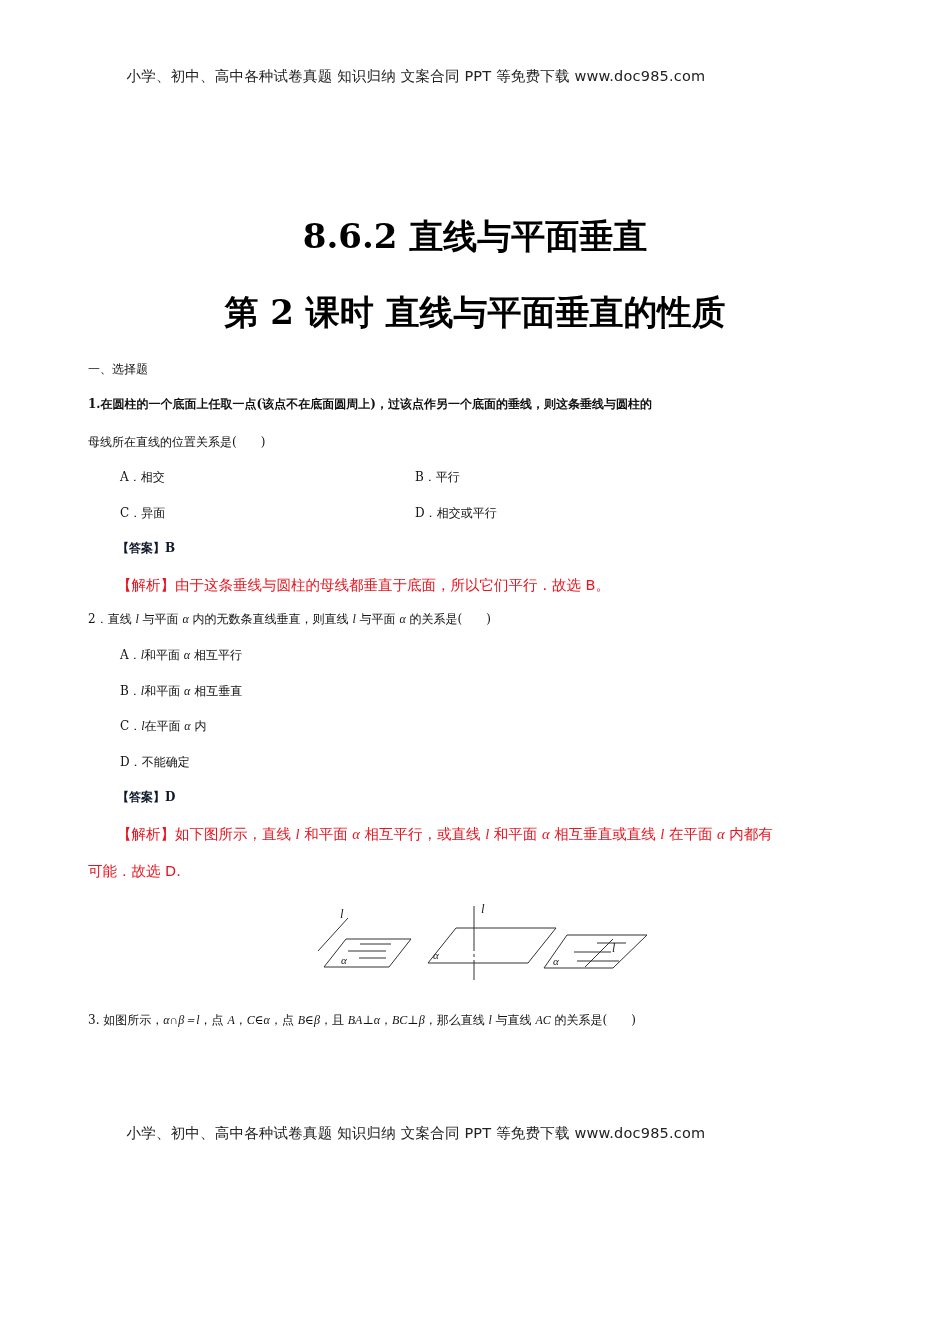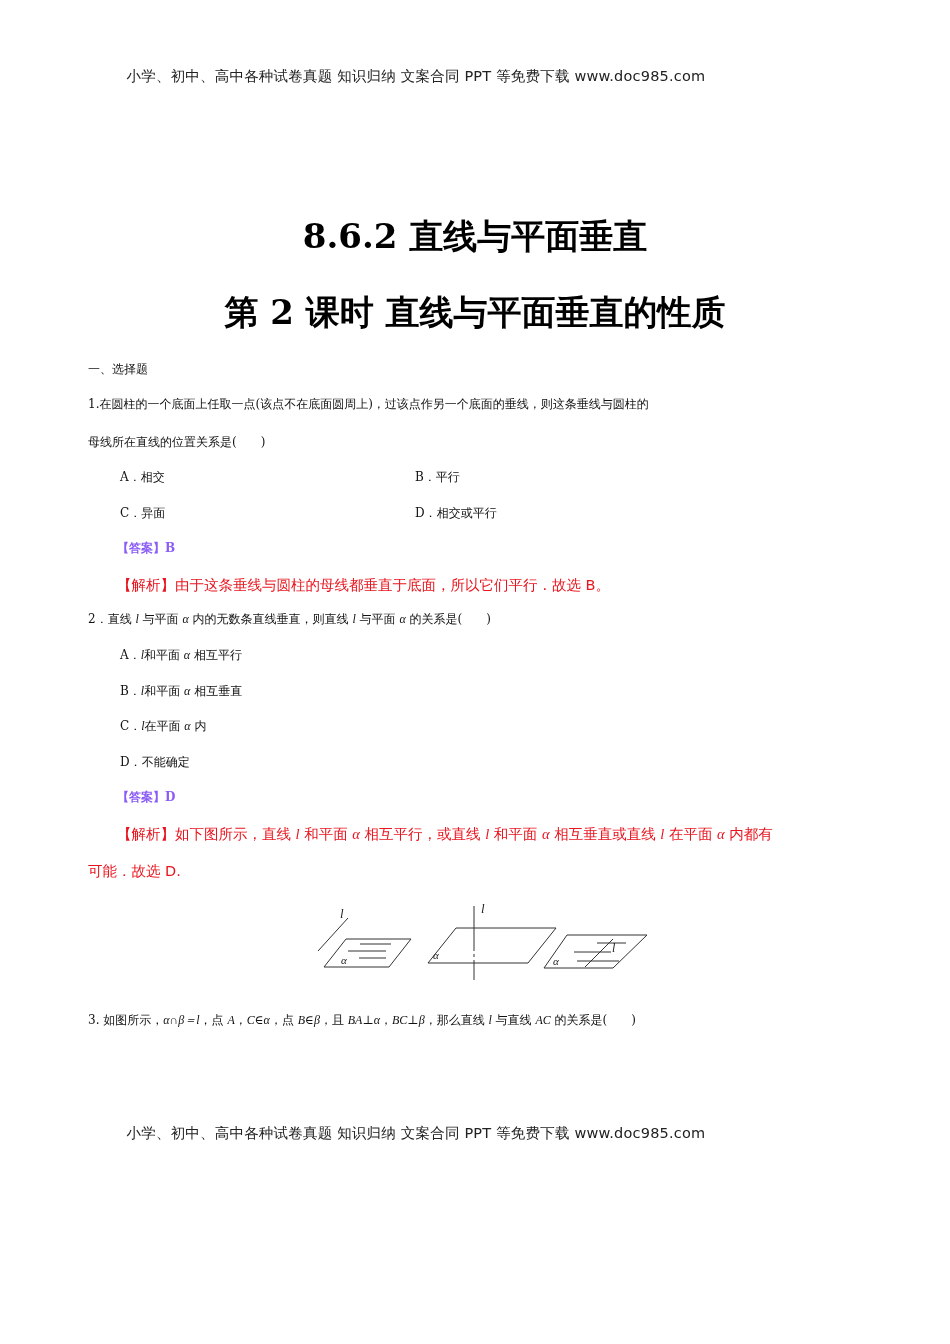--- a/index.html
+++ b/index.html
@@ -7,35 +7,35 @@
          font-family: "DejaVu Serif", "Liberation Serif", serif; color: #111; }
   .abs { position: absolute; white-space: nowrap; }
   .banner { font-family: "DejaVu Sans", "Liberation Sans", sans-serif; font-size: 14.5px; color: #222;
             left: 0; width: 832px; text-align: center; letter-spacing: 0.2px; }
   .title { left: 0; width: 950px; text-align: center; font-weight: bold; color: #000;
            font-family: "DejaVu Serif", "Liberation Serif", serif; }
   .t1 { top: 214px; font-size: 34px; }
   .t2 { top: 290px; font-size: 34px; }
   .body-text { font-size: 12px; color: #111; }
   .red { color: #e8141e; }
-  .red-bold { color: #8b5cf6; font-weight: bold; }
+  .red-bold { color: #0f172a; font-weight: bold; }
   i.m { font-style: italic; font-family: "Liberation Serif", "DejaVu Serif", serif; }
   .figure { position: absolute; left: 315px; top: 898px; width: 335px; height: 82px; }
 </style>
 </head>
 <body>
 
 <div class="abs banner" style="top:67px;">小学、初中、高中各种试卷真题 知识归纳 文案合同 PPT 等免费下载   www.doc985.com</div>
 
 <div class="abs title t1">8.6.2 直线与平面垂直</div>
 <div class="abs title t2">第 2 课时  直线与平面垂直的性质</div>
 
 <div class="abs body-text" style="left:88px; top:361px;">一、选择题</div>
 
-<div class="abs body-text" style="left:88px; top:396px;">1.在圆柱的一个底面上任取一点(该点不在底面圆周上)，过该点作另一个底面的垂线，则这条垂线与圆柱的</div>
+<div class="abs body-text" style="left:88px; top:396px;font-weight:bold;">1.在圆柱的一个底面上任取一点(该点不在底面圆周上)，过该点作另一个底面的垂线，则这条垂线与圆柱的</div>
 <div class="abs body-text" style="left:88px; top:434px;">母线所在直线的位置关系是(　　)</div>
 
 <div class="abs body-text" style="left:120px; top:469px;">
   <span>A．</span><span>相交</span>
 </div>
 <div class="abs body-text" style="left:415px; top:469px;">
   <span>B．</span><span>平行</span>
 </div>
 <div class="abs body-text" style="left:120px; top:505px;">
   <span>C．</span><span>异面</span>

